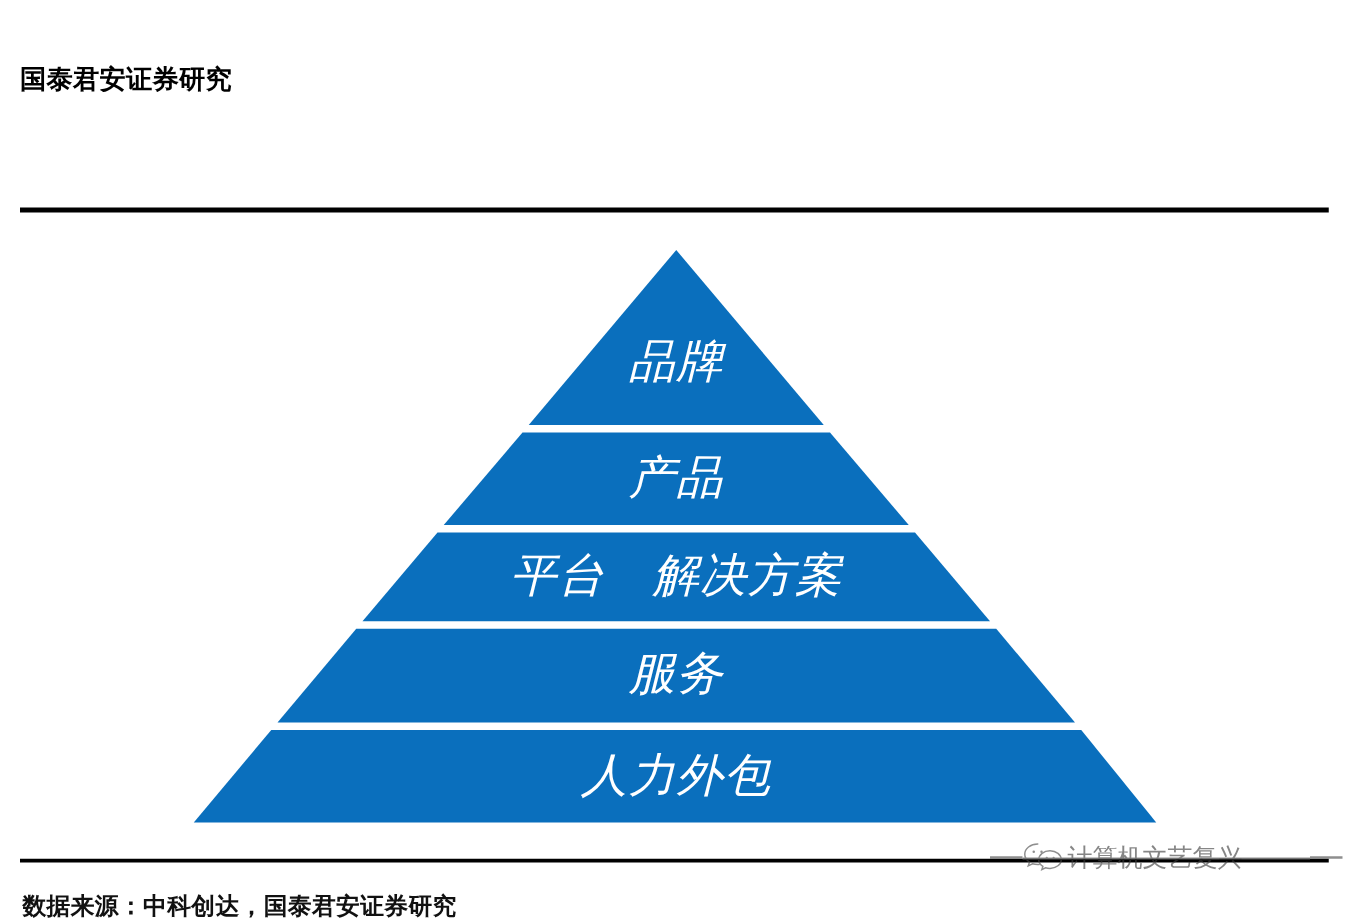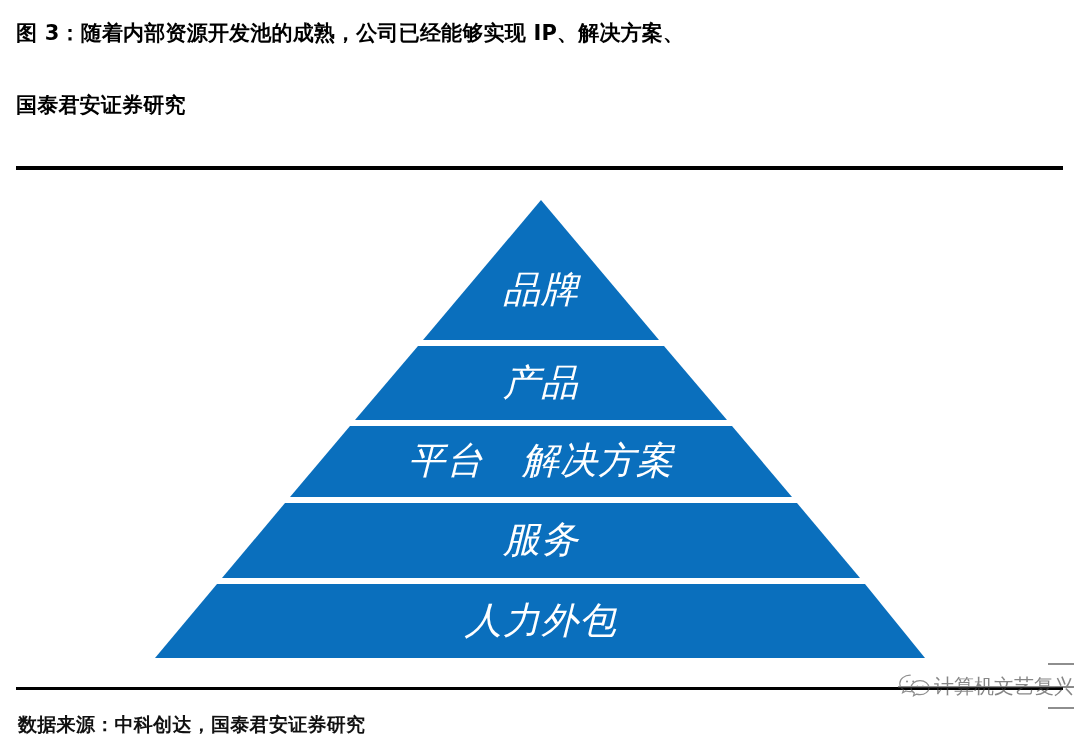--- a/index.html
+++ b/index.html
@@ -84,24 +84,23 @@
   }
 
   
   #watermark {
     position: absolute;
     left: 792px;
     top: 663px;
     width: 282px;
     height: 46px;
     display: flex;
-    align-items: flex-end;
+    align-items: center;
     opacity: 0.62;
     pointer-events: none;
-    flex-direction: column;
   }
   #watermark .wm-rule {
     height: 2px;
     background: #4a4a4a;
     flex: 0 0 auto;
   }
   #watermark .wm-rule.left  { width: 26px; }
   #watermark .wm-rule.right { width: 26px; }
   #watermark .wm-core {
     position: relative;
@@ -132,21 +131,20 @@
     white-space: nowrap;
     position: relative;
     z-index: 1;
     letter-spacing: 0px;
   }
 </style>
 </head>
 <body>
 
 <div id="figure-title">
-  <div class="title-line first">图 3：随着内部资源开发池的成熟，公司已经能够实现 IP、解决方案、</div>
   <div class="title-line second">国泰君安证券研究</div>
 </div>
 
 <div class="hrule" id="rule-top"></div>
 
 <div id="pyramid-figure">
   <svg id="pyramid-svg" viewBox="0 0 1080 500" xmlns="http://www.w3.org/2000/svg">
 
     <polygon fill="#0a6fbd" points="541,20 659,160 423,160"></polygon>
     <text class="pyr-label" x="541" y="112">品牌</text>

